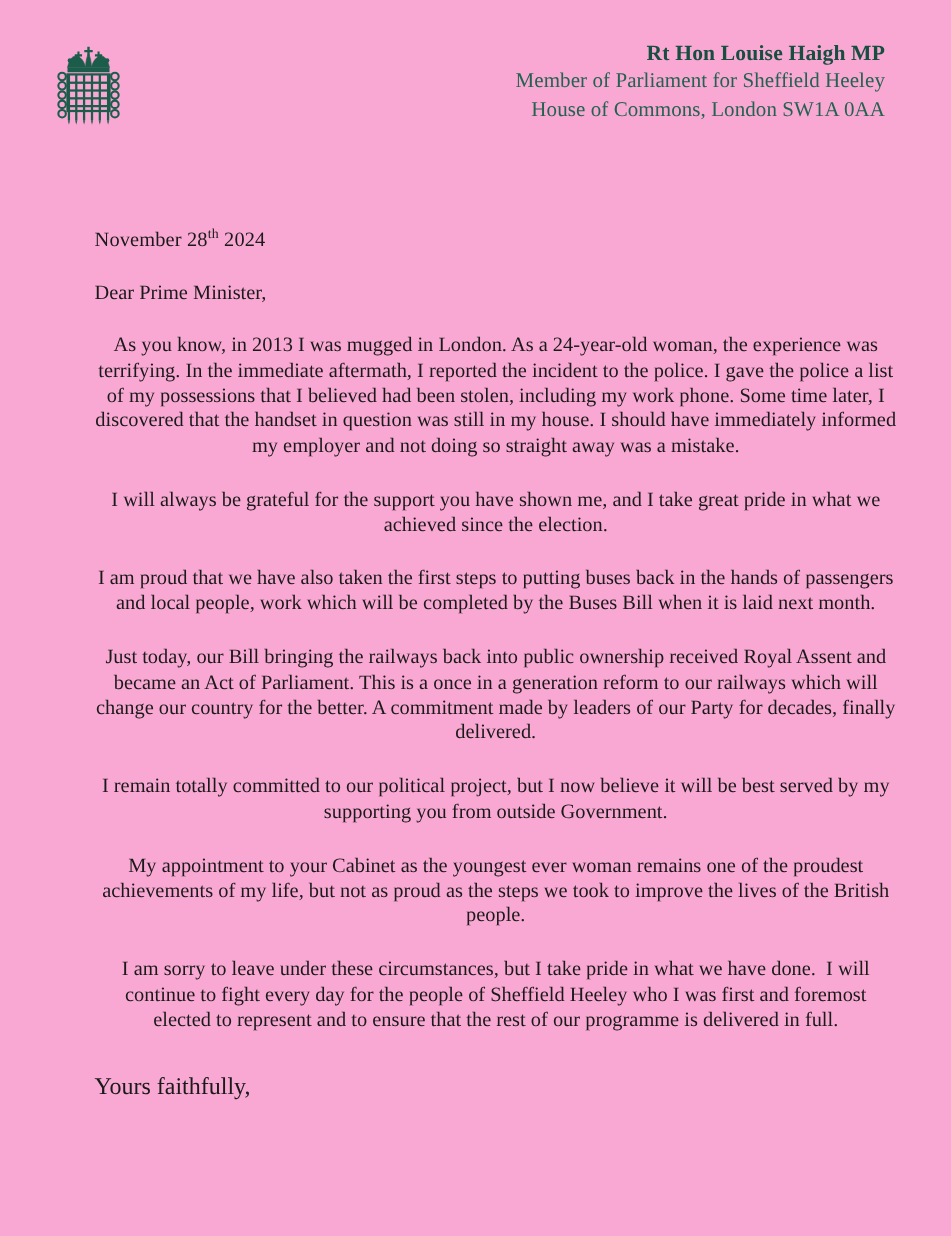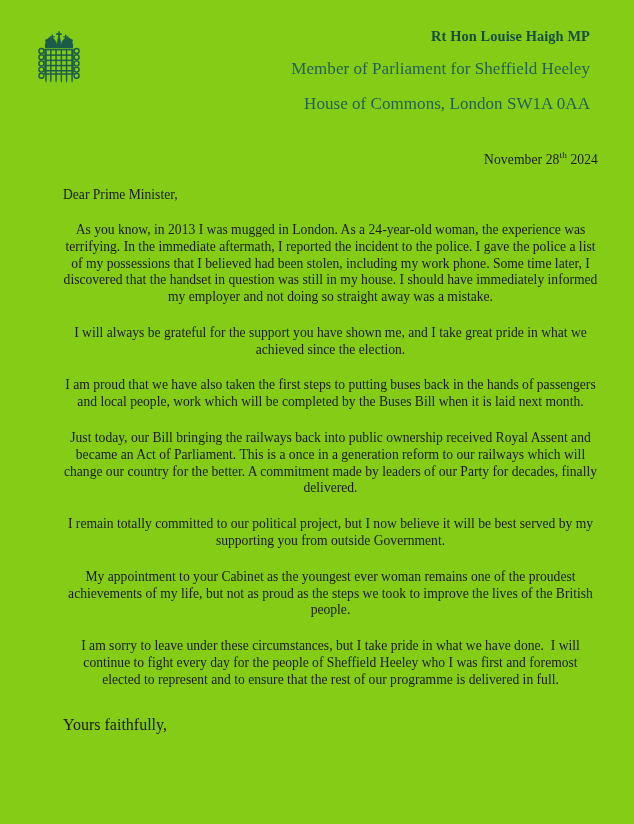--- a/index.html
+++ b/index.html
@@ -11,21 +11,21 @@
     height: 824px;
     background: #fdf9ef;
     font-family: "Liberation Serif", "DejaVu Serif", serif;
     color: #1a1a18;
     overflow: hidden;
   }
   .page {
     position: relative;
     width: 634px;
     height: 824px;
-    background: #84cc16;
+    background: #f9a8d4;
     box-sizing: border-box;
   }
 
   
   .letterhead {
     position: relative;
     height: 108px;
     padding: 22px 44px 0 30px;
     box-sizing: border-box;
   }
@@ -46,36 +46,34 @@
     color: #1c5c4a;
     line-height: 1.35;
   }
   .lh-name {
     font-weight: bold;
     font-size: 14.4px;
     letter-spacing: 0.1px;
     color: #174e3f;
   }
   .lh-line {
-    font-size: 17px;
+    font-size: 14px;
     color: #24624f;
     letter-spacing: 0.05px;
-    margin-top: 12px;
   }
 
   
   .letter {
     padding: 0 36px 0 63px;
     box-sizing: border-box;
   }
   .date {
     font-size: 13.6px;
     margin-top: 44px;
     letter-spacing: 0.1px;
-    text-align: right;
   }
   .date sup {
     font-size: 0.68em;
     vertical-align: super;
     line-height: 0;
   }
   .salutation {
     font-size: 13.6px;
     margin-top: 19px;
   }

